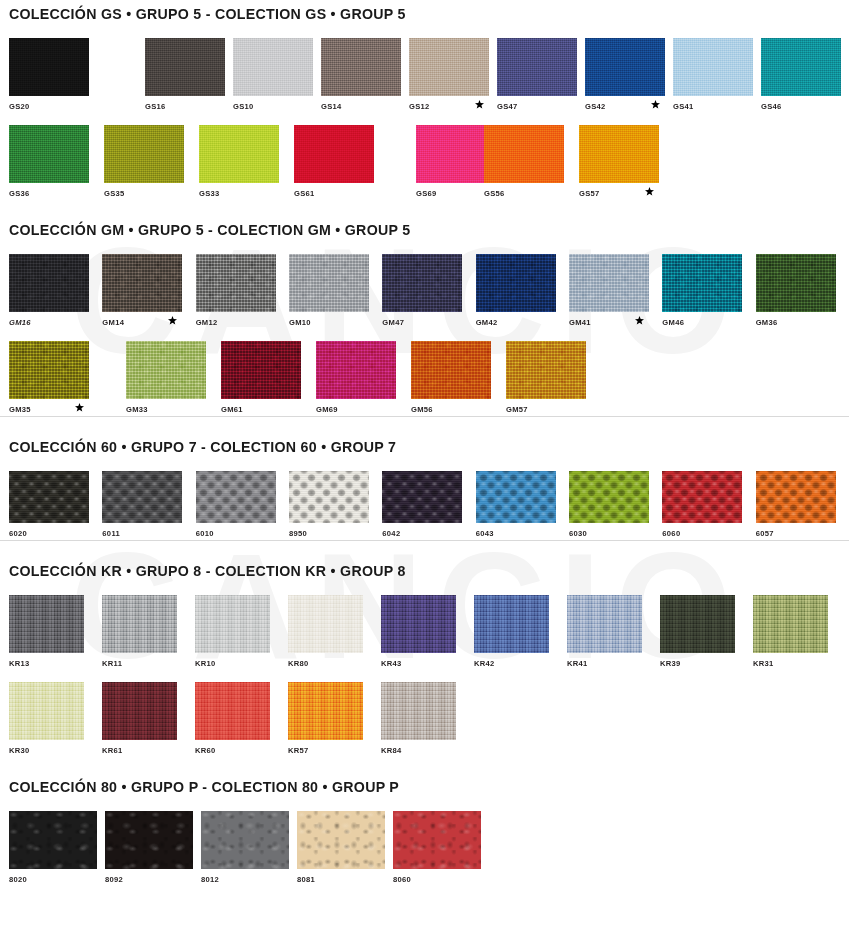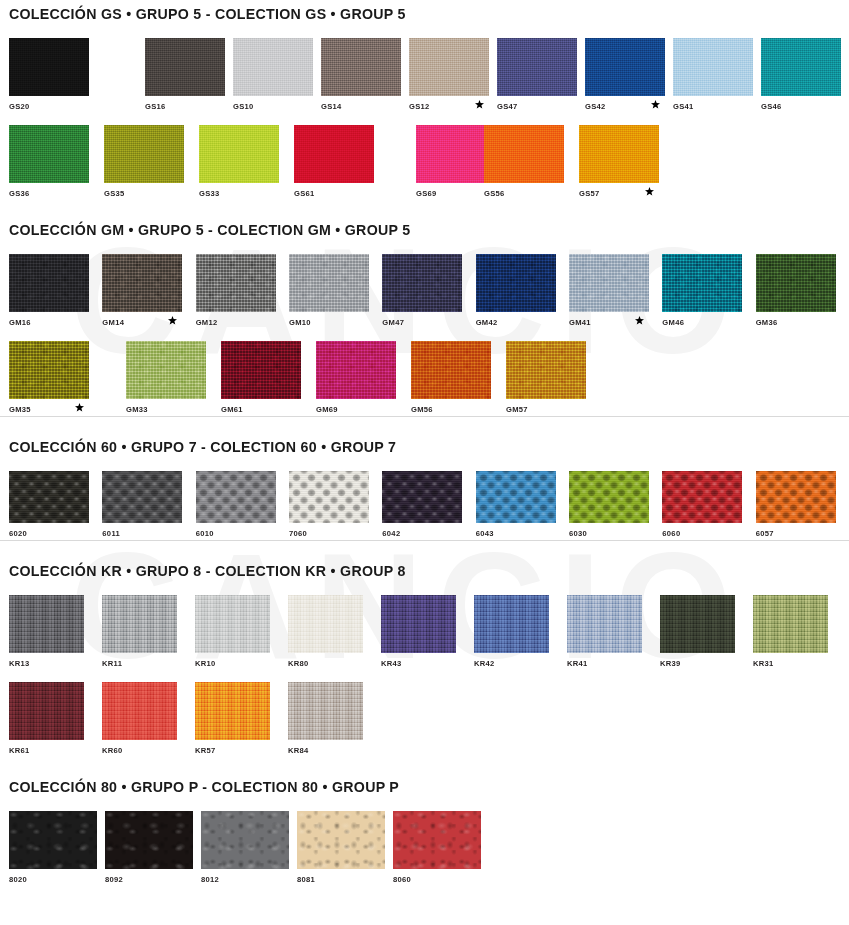--- a/index.html
+++ b/index.html
@@ -314,21 +314,21 @@
                 </svg>
               </span>
             </div>
           </div>
         </div>
       </div>
       <div class="section">
         <div style="height: 22px;"></div>
         <div class="section-title">COLECCIÓN GM • GRUPO 5 - COLECTION GM • GROUP 5</div>
         <div class="swatch-row" style="margin-top: 16px;">
-          <div class="swatch-cell" style="width: 95px;">
+          <div class="swatch-cell" style="width: 95px; font-style: italic;">
             <div class="swatch tex-gm" style="width: 80px; height: 58px; background-color: rgb(43, 43, 47);"></div>
             <div class="swatch-label-line">
               <span class="swatch-code">GM16</span>
             </div>
           </div>
           <div class="swatch-cell" style="width: 95px;">
             <div class="swatch tex-gm" style="width: 80px; height: 58px; background-color: rgb(91, 81, 73);"></div>
             <div class="swatch-label-line">
               <span class="swatch-code">GM14</span>
               <span class="star-icon" style="left: 66px;">
@@ -448,21 +448,21 @@
           </div>
           <div class="swatch-cell" style="width: 95px;">
             <div class="swatch tex-60" style="width: 80px; height: 52px; background-color: rgb(139, 139, 143);"></div>
             <div class="swatch-label-line">
               <span class="swatch-code">6010</span>
             </div>
           </div>
           <div class="swatch-cell" style="width: 95px;">
             <div class="swatch tex-60" style="width: 80px; height: 52px; background-color: rgb(235, 233, 226);"></div>
             <div class="swatch-label-line">
-              <span class="swatch-code">7060</span>
+              <span class="swatch-code">8950</span>
             </div>
           </div>
           <div class="swatch-cell" style="width: 95px;">
             <div class="swatch tex-60" style="width: 80px; height: 52px; background-color: rgb(43, 33, 51);"></div>
             <div class="swatch-label-line">
               <span class="swatch-code">6042</span>
             </div>
           </div>
           <div class="swatch-cell" style="width: 95px;">
             <div class="swatch tex-60" style="width: 80px; height: 52px; background-color: rgb(61, 144, 201);"></div>
@@ -543,20 +543,26 @@
             </div>
           </div>
           <div class="swatch-cell" style="width: 93px;">
             <div class="swatch tex-kr" style="width: 75px; height: 58px; background-color: rgb(141, 154, 93);"></div>
             <div class="swatch-label-line">
               <span class="swatch-code">KR31</span>
             </div>
           </div>
         </div>
         <div class="swatch-row" style="margin-top: 12px;">
+          <div class="swatch-cell" style="width: 93px;">
+            <div class="swatch tex-kr" style="width: 75px; height: 58px; background-color: rgb(217, 220, 168);"></div>
+            <div class="swatch-label-line">
+              <span class="swatch-code">KR30</span>
+            </div>
+          </div>
           <div class="swatch-cell" style="width: 93px;">
             <div class="swatch tex-kr" style="width: 75px; height: 58px; background-color: rgb(92, 34, 41);"></div>
             <div class="swatch-label-line">
               <span class="swatch-code">KR61</span>
             </div>
           </div>
           <div class="swatch-cell" style="width: 93px;">
             <div class="swatch tex-kr" style="width: 75px; height: 58px; background-color: rgb(216, 68, 60);"></div>
             <div class="swatch-label-line">
               <span class="swatch-code">KR60</span>

